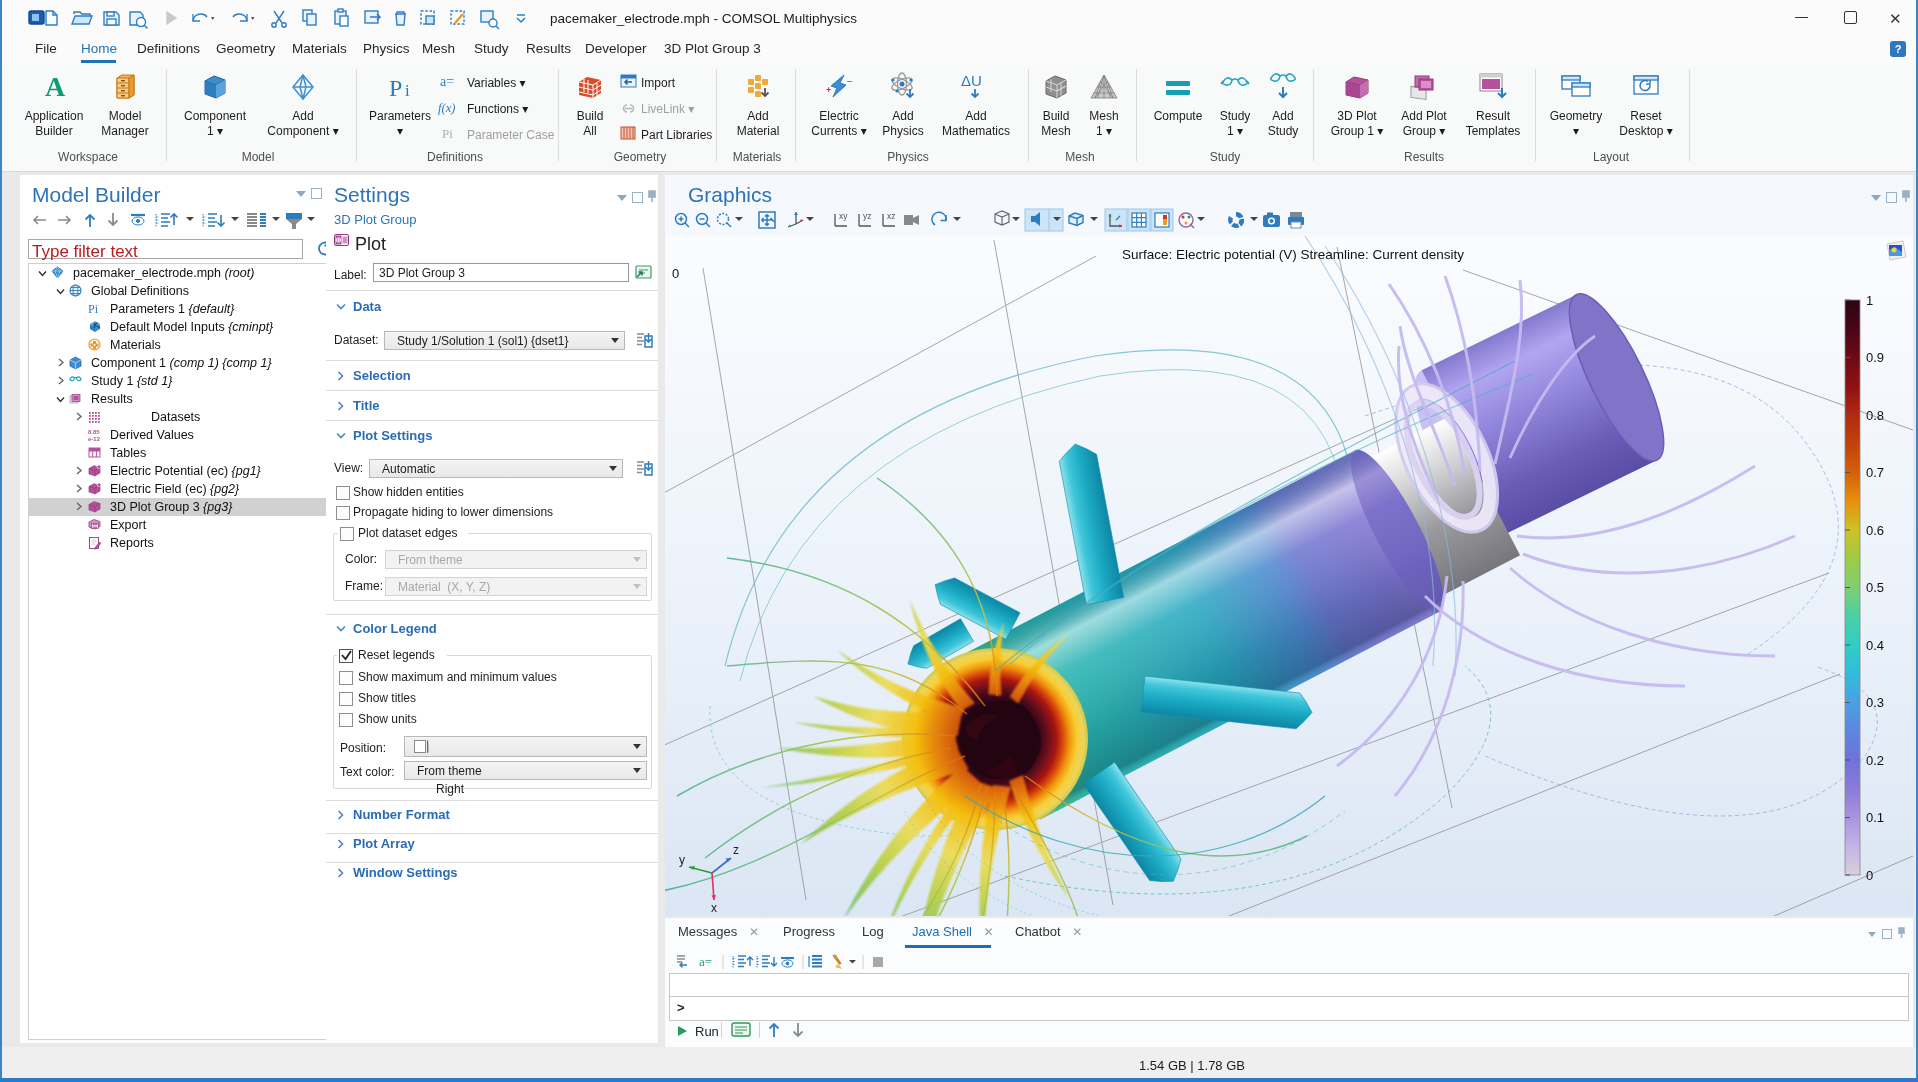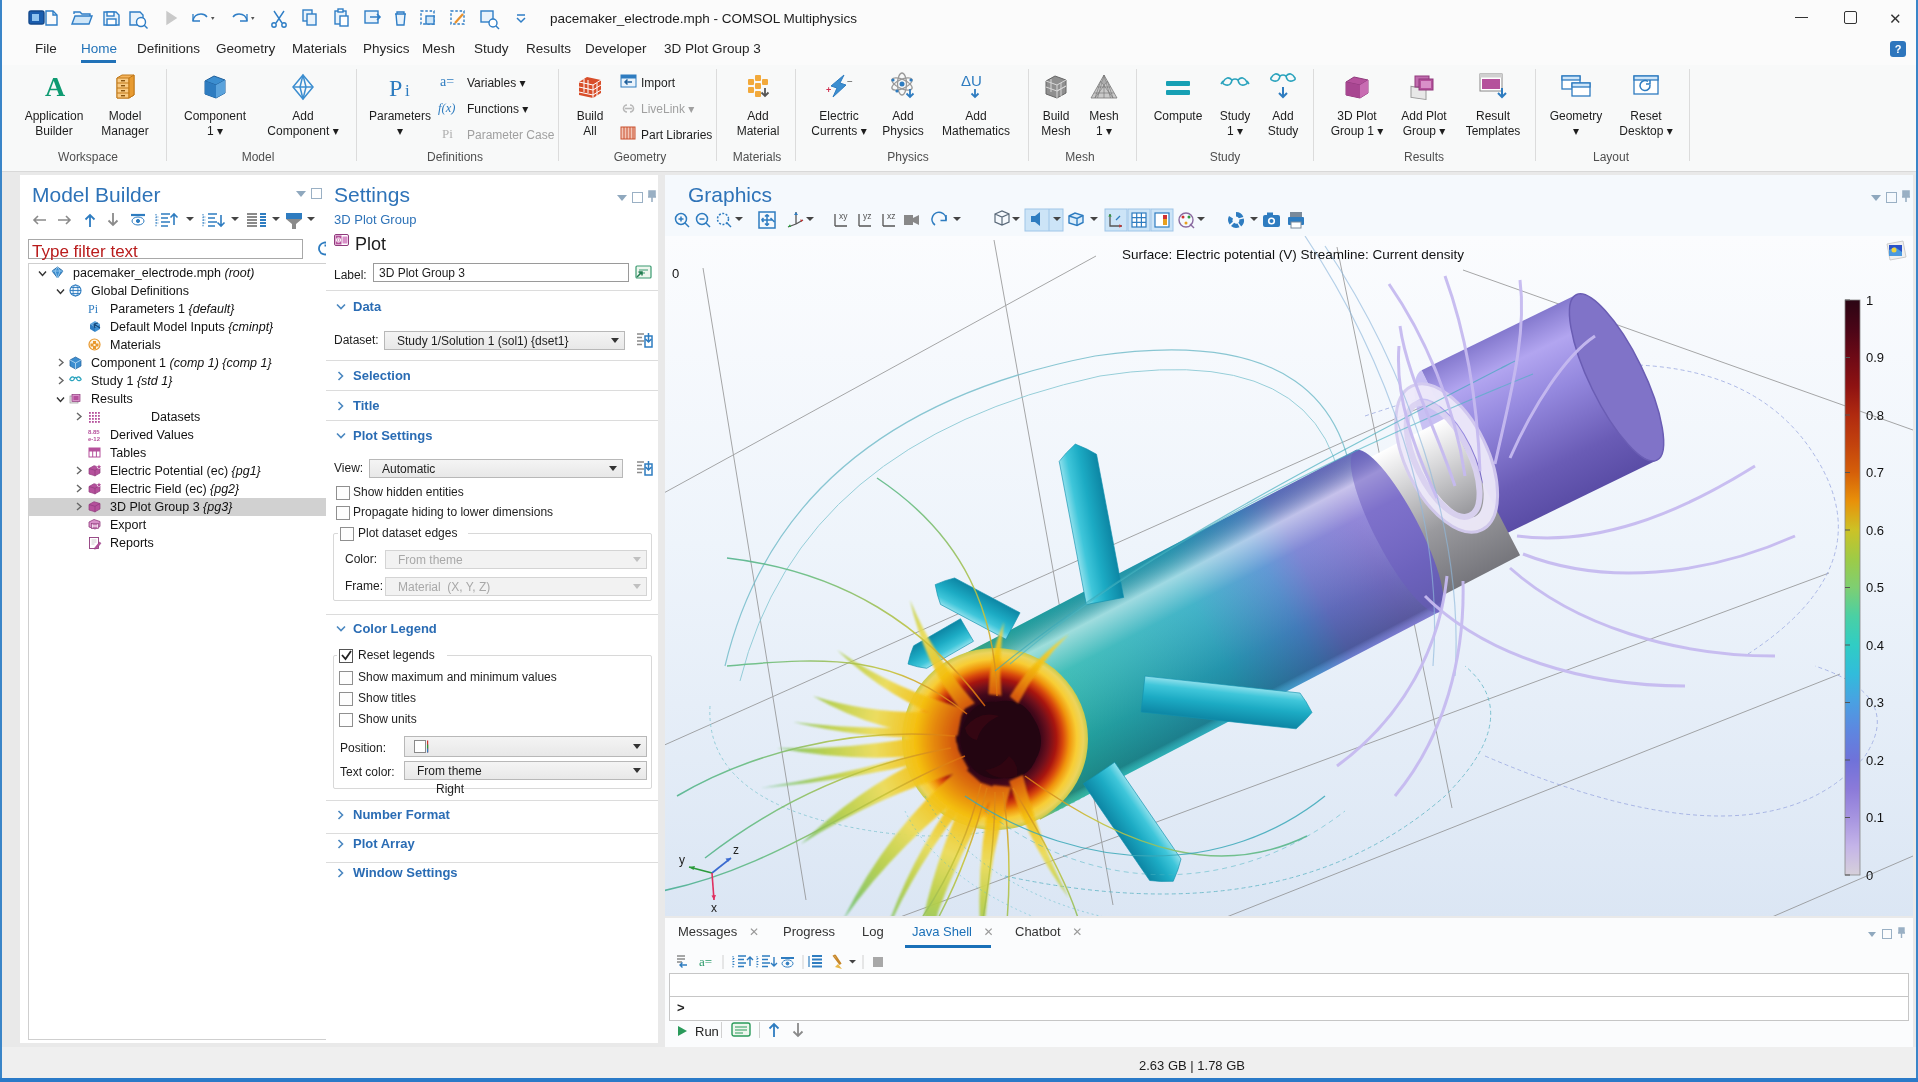--- a/index.html
+++ b/index.html
@@ -1192,17 +1192,17 @@
 <div class="ab" style="left:94px;top:104px;width:1px;height:16px;background:#d0d0d0;"></div>
 <svg class="ab" style="left:102px;top:103px" width="14" height="18">
       <path d="M7 16 v-13 m-4.5 4.5 l4.5 -4.5 4.5 4.5" fill="none" stroke="#2e7cc0" stroke-width="1.8"></path>
     </svg>
 <svg class="ab" style="left:126px;top:103px" width="14" height="18">
       <path d="M7 2 v13 m-4.5 -4.5 l4.5 4.5 4.5 -4.5" fill="none" stroke="#8a8a8a" stroke-width="1.8"></path>
     </svg>
 </div>
 
 <div class="ab" style="left:2px;top:1047px;width:1914px;height:32px;background:#efefef;"></div>
-<div class="ab" style="left:1139px;top:1058px;font-size:13px;color:#1b1b1b;">2.63 GB | 1.78 GB</div>
+<div class="ab" style="left:1139px;top:1058px;font-size:13px;color:#1b1b1b;">1.54 GB | 1.78 GB</div>
 
 <div class="ab" style="left:0;top:0;width:2px;height:1082px;background:#3a85c8;"></div>
 <div class="ab" style="left:1916px;top:0;width:2px;height:1082px;background:#3a85c8;"></div>
 <div class="ab" style="left:0;top:1078px;width:1918px;height:4px;background:#2a7ac8;"></div>
 
 </body></html>

